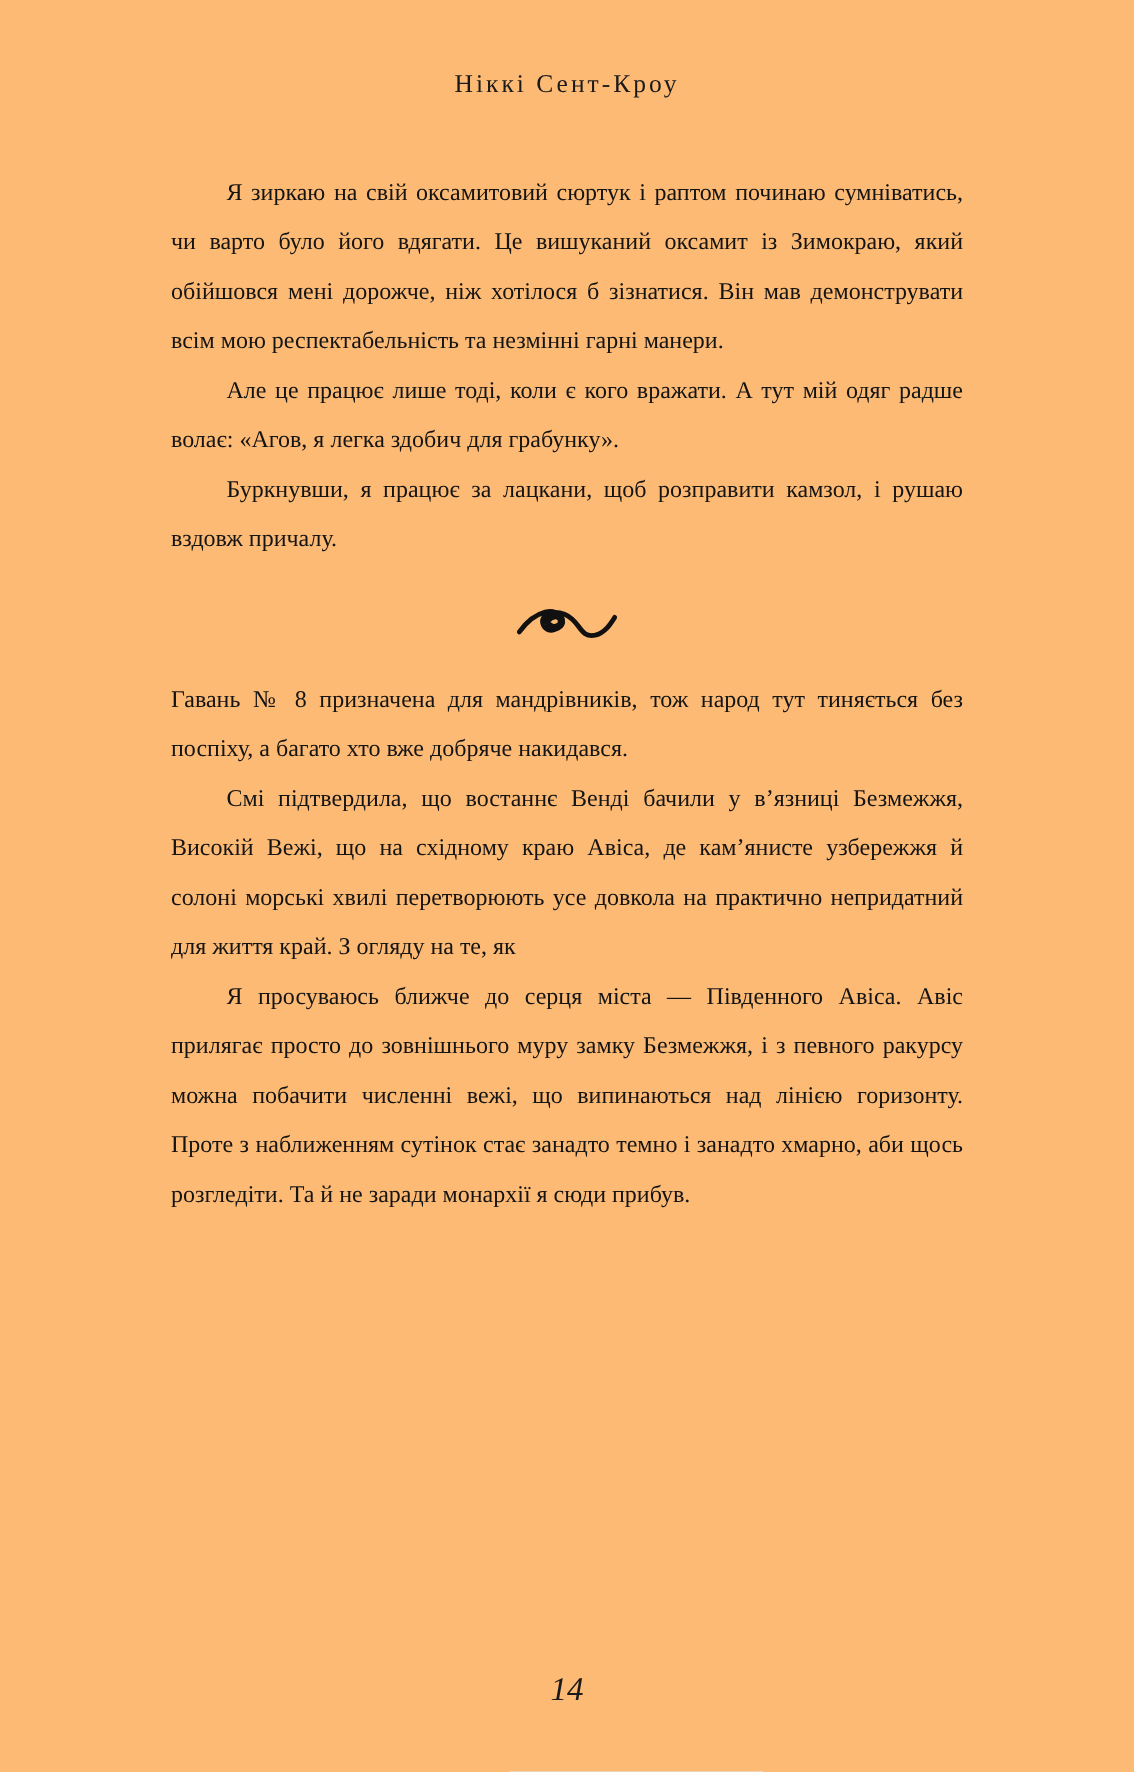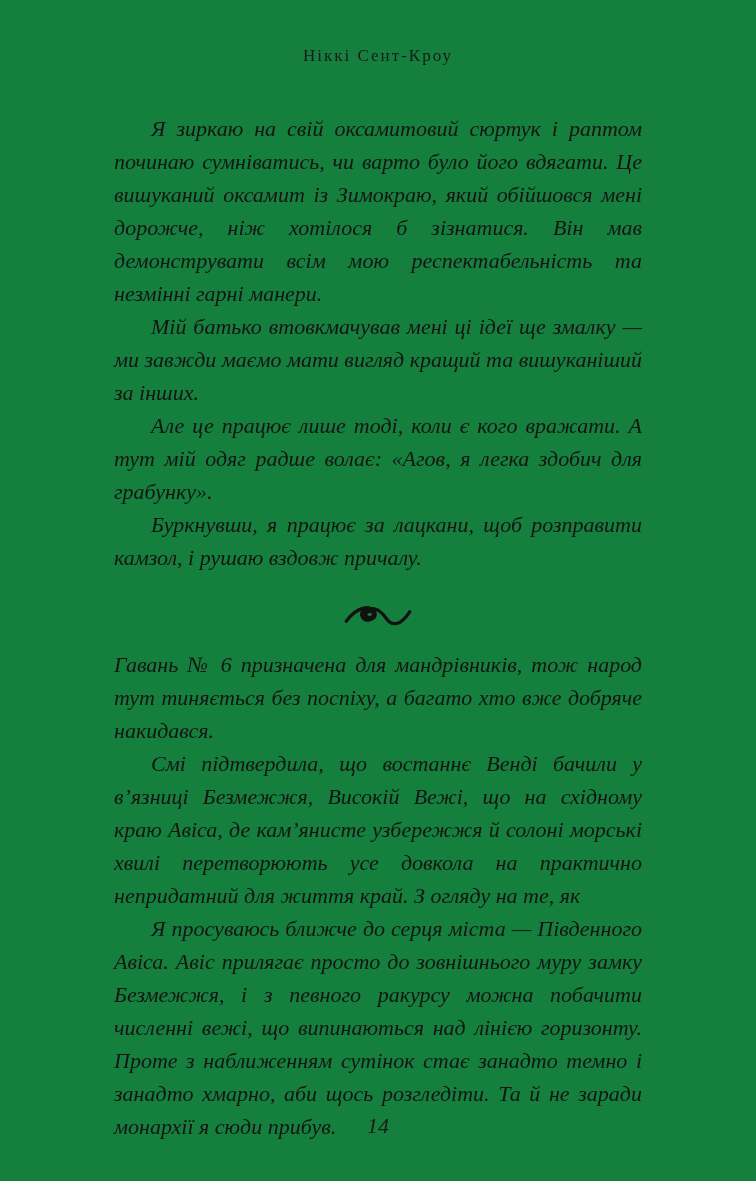--- a/index.html
+++ b/index.html
@@ -2,45 +2,44 @@
 <html lang="uk"><head>
 <meta charset="utf-8">
 <style>
   * { box-sizing: border-box; }
   html, body { margin: 0; padding: 0; background: #e8e8e8; }
   .page {
     position: relative;
     width: 756px;
     height: 1181px;
     margin: 0 auto;
-    background: #15803d;
+    background: #fdba74;
     color: #141414;
     font-family: "Liberation Serif", "DejaVu Serif", serif;
     overflow: hidden;
   }
   .running-head {
     position: absolute;
     top: 46px;
     left: 0;
     right: 0;
     text-align: center;
     font-size: 17px;
     letter-spacing: 2px;
     color: #1a1a1a;
   }
   .text-block {
     position: absolute;
     top: 112px;
     left: 114px;
     width: 528px;
-    font-size: 22px;
+    font-size: 16px;
     line-height: 33px;
     text-align: justify;
     color: #141414;
-    font-style: italic;
   }
   .text-block p {
     margin: 0;
     padding: 0;
   }
   .text-block p.indent { text-indent: 37px; }
   .section-break {
     text-align: center;
     margin: 24px 0 16px 0;
     height: 34px;
@@ -64,38 +63,37 @@
 <body>
 
 <div class="page">
 
   <div class="running-head">Ніккі Сент-Кроу</div>
 
   <div class="text-block">
 
     <p class="indent">Я зиркаю на свій оксамитовий сюртук і раптом починаю сумніватись, чи варто було його вдягати. Це вишуканий оксамит із Зимокраю, який обійшовся мені дорожче, ніж хотілося б зізнатися. Він мав демонструвати всім мою респектабельність та незмінні гарні манери.</p>
 
-    <p class="indent">Мій батько втовкмачував мені ці ідеї ще змалку — ми завжди маємо мати вигляд кращий та вишуканіший за інших.</p>
 
     <p class="indent">Але це працює лише тоді, коли є кого вражати. А тут мій одяг радше волає: «Агов, я легка здобич для грабунку».</p>
 
     <p class="indent">Буркнувши, я працює за лацкани, щоб розправити камзол, і рушаю вздовж причалу.</p>
 
     <div class="section-break">
       <span>
         <svg width="70" height="32" viewBox="0 0 130 56" aria-hidden="true">
           <g fill="none" stroke="#111111" stroke-linecap="round">
             <path d="M6 36 C 26 8, 54 4, 57 20 C 59 32, 42 40, 36 28 C 30 16, 46 8, 62 14 C 82 22, 80 44, 100 40 C 112 37, 119 26, 124 18" stroke-width="6"></path>
             <path d="M40 22 C 46 14, 56 14, 58 21 C 60 29, 49 34, 43 28" stroke-width="9"></path>
           </g>
         </svg>
       </span>
     </div>
 
-    <p>Гавань № 6 призначена для мандрівників, тож народ тут тиняється без поспіху, а багато хто вже добряче накидався.</p>
+    <p>Гавань № 8 призначена для мандрівників, тож народ тут тиняється без поспіху, а багато хто вже добряче накидався.</p>
 
     <p class="indent">Смі підтвердила, що востаннє Венді бачили у в’язниці Безмежжя, Високій Вежі, що на східному краю Авіса, де кам’янисте узбережжя й солоні морські хвилі перетворюють усе довкола на практично непридатний для життя край. З огляду на те, як</p>
 
     <p class="indent">Я просуваюсь ближче до серця міста — Південного Авіса. Авіс прилягає просто до зовнішнього муру замку Безмежжя, і з певного ракурсу можна побачити численні вежі, що випинаються над лінією горизонту. Проте з наближенням сутінок стає занадто темно і занадто хмарно, аби щось розгледіти. Та й не заради монархії я сюди прибув.</p>
 
   </div>
 
   <div class="folio">14</div>
 
 </div>

